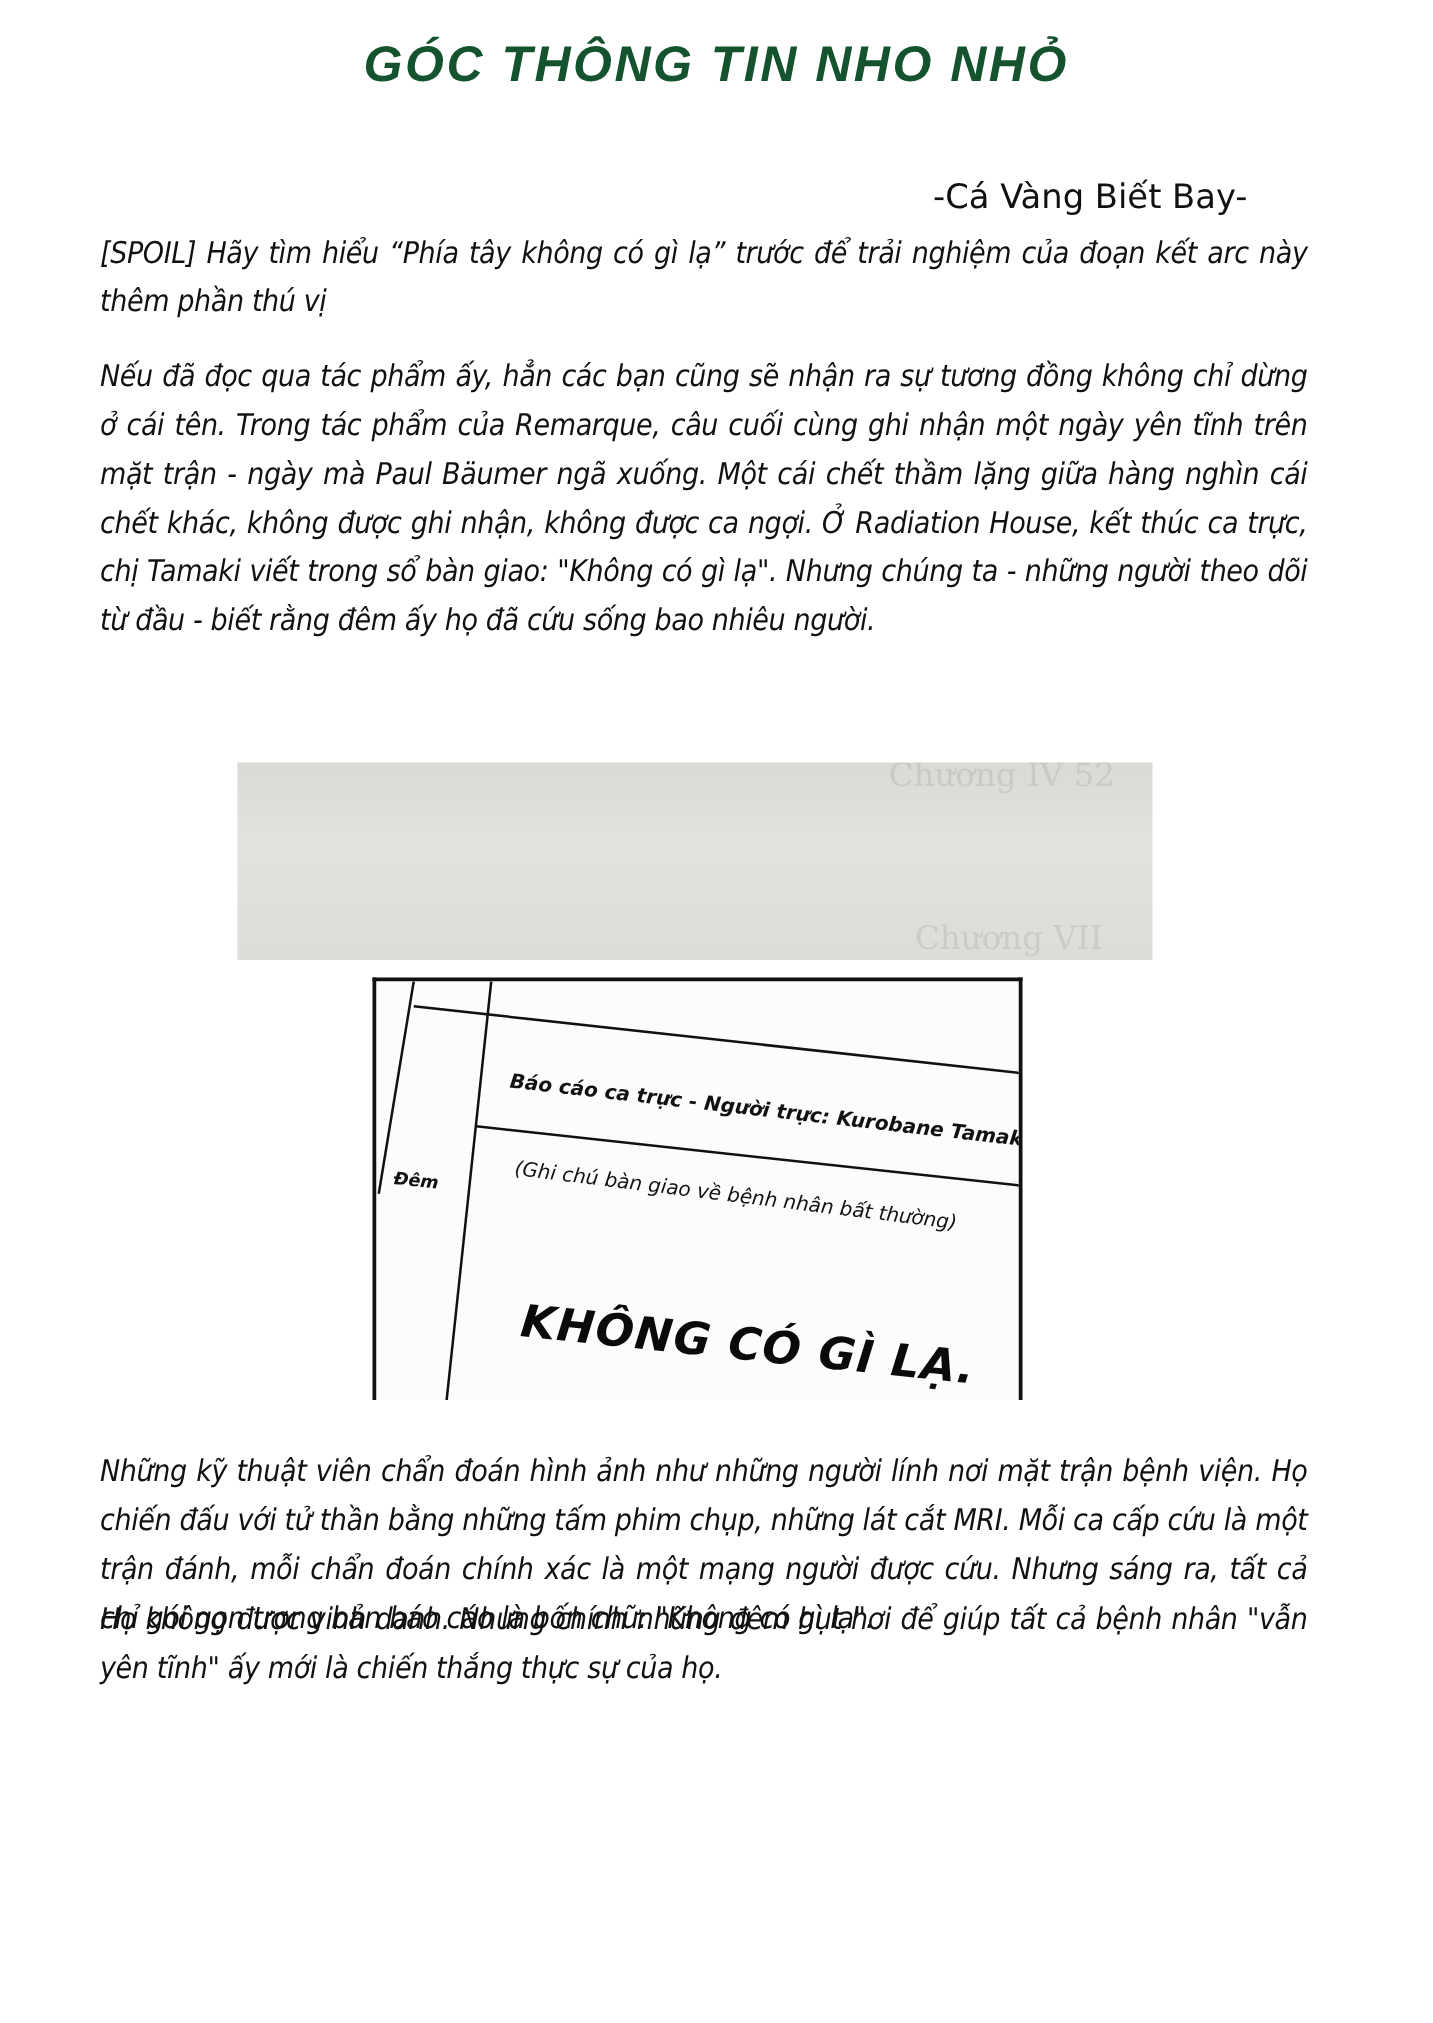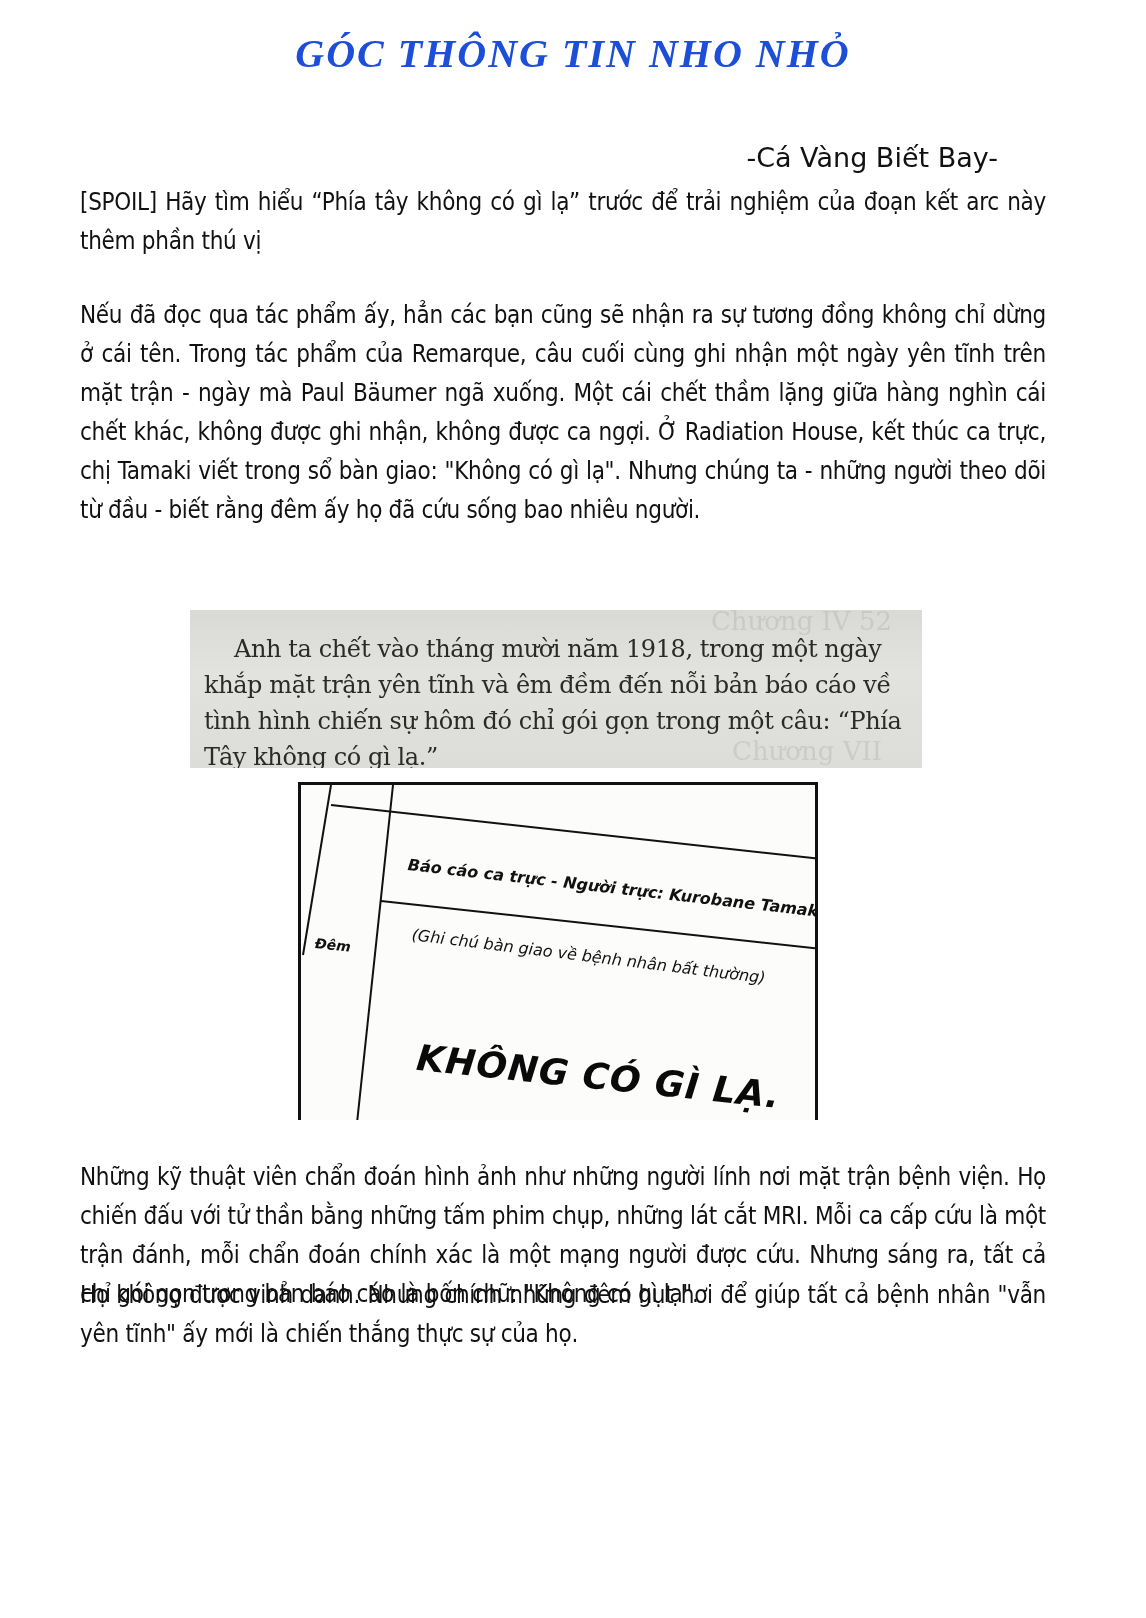--- a/index.html
+++ b/index.html
@@ -1,33 +1,34 @@
 <!DOCTYPE html>
 <html><head>
 <meta charset="utf-8">
 <style>
   html, body { margin: 0; padding: 0; background: #ffffff; }
   body { width: 1146px; height: 1618px; position: relative; overflow: hidden; color: #111; }
   .title {
     position: absolute; left: 0; top: 30px; width: 1146px; text-align: center;
-    font-family: Liberation Serif, serif; font-weight: bold; font-size: 40px; letter-spacing: 2px;
-    font-style: oblique; color: #1d4ed8;
+    font-family: Liberation Sans, sans-serif; font-weight: bold; font-size: 40px; letter-spacing: 2px;
+    font-style: oblique; color: #14532d;
   }
   .author {
     position: absolute; right: 148px; top: 108px;
     font-family: "DejaVu Sans", sans-serif; font-size: 27px; color: #111; margin-top: 34px;
   }
   .para {
     position: absolute; left: 80px; width: 966px;
     font-family: "DejaVu Sans Condensed", "DejaVu Sans", sans-serif;
     font-size: 24px; line-height: 39px; text-align: justify; color: #111;
     letter-spacing: -0.3px;
+    font-style: italic;
   }
   .p1 { top: 183px; }
-  .p2 { top: 296px; }
+  .p2 { top: 282px; }
   .p3 { top: 1158px; }
   .p4 { top: 1276px; }
 
   .book-excerpt {
     position: absolute; left: 190px; top: 610px; width: 732px; height: 158px;
     background: linear-gradient(180deg, #d9d9d6 0%, #e2e2df 40%, #dcdcd8 100%);
     box-sizing: border-box; padding: 21px 14px 0 14px; overflow: hidden;
   }
   .book-excerpt .ghost {
     position: absolute; color: rgba(120,120,120,0.18);
@@ -70,21 +71,20 @@
 
 <div class="title">GÓC THÔNG TIN NHO NHỎ</div>
 <div class="author">-Cá Vàng Biết Bay-</div>
 
 <div class="para p1">[SPOIL] Hãy tìm hiểu “Phía tây không có gì lạ” trước để trải nghiệm của đoạn kết arc này thêm phần thú vị</div>
 <div class="para p2">Nếu đã đọc qua tác phẩm ấy, hẳn các bạn cũng sẽ nhận ra sự tương đồng không chỉ dừng ở cái tên. Trong tác phẩm của Remarque, câu cuối cùng ghi nhận một ngày yên tĩnh trên mặt trận - ngày mà Paul Bäumer ngã xuống. Một cái chết thầm lặng giữa hàng nghìn cái chết khác, không được ghi nhận, không được ca ngợi. Ở Radiation House, kết thúc ca trực, chị Tamaki viết trong sổ bàn giao: "Không có gì lạ". Nhưng chúng ta - những người theo dõi từ đầu - biết rằng đêm ấy họ đã cứu sống bao nhiêu người.</div>
 
 <div class="book-excerpt">
   <span class="ghost" style="right:30px; top:-4px;">Chương IV   52</span>
   <span class="ghost" style="right:40px; top:126px;">Chương VII</span>
-  <p>Anh ta chết vào tháng mười năm 1918, trong một ngày khắp mặt trận yên tĩnh và êm đềm đến nỗi bản báo cáo về tình hình chiến sự hôm đó chỉ gói gọn trong một câu: “Phía Tây không có gì lạ.”</p>
 </div>
 
 <div class="manga-panel">
   <svg width="520" height="338" viewBox="0 0 520 338">
     <line x1="30" y1="0" x2="2" y2="170" stroke="#111" stroke-width="2"></line>
     <line x1="92" y1="0" x2="56" y2="338" stroke="#111" stroke-width="2"></line>
     <line x1="30" y1="20" x2="520" y2="74" stroke="#111" stroke-width="2"></line>
     <line x1="80" y1="116" x2="520" y2="164" stroke="#111" stroke-width="2"></line>
   </svg>
   <div class="report-header">Báo cáo ca trực - Người trực: Kurobane Tamaki</div>

